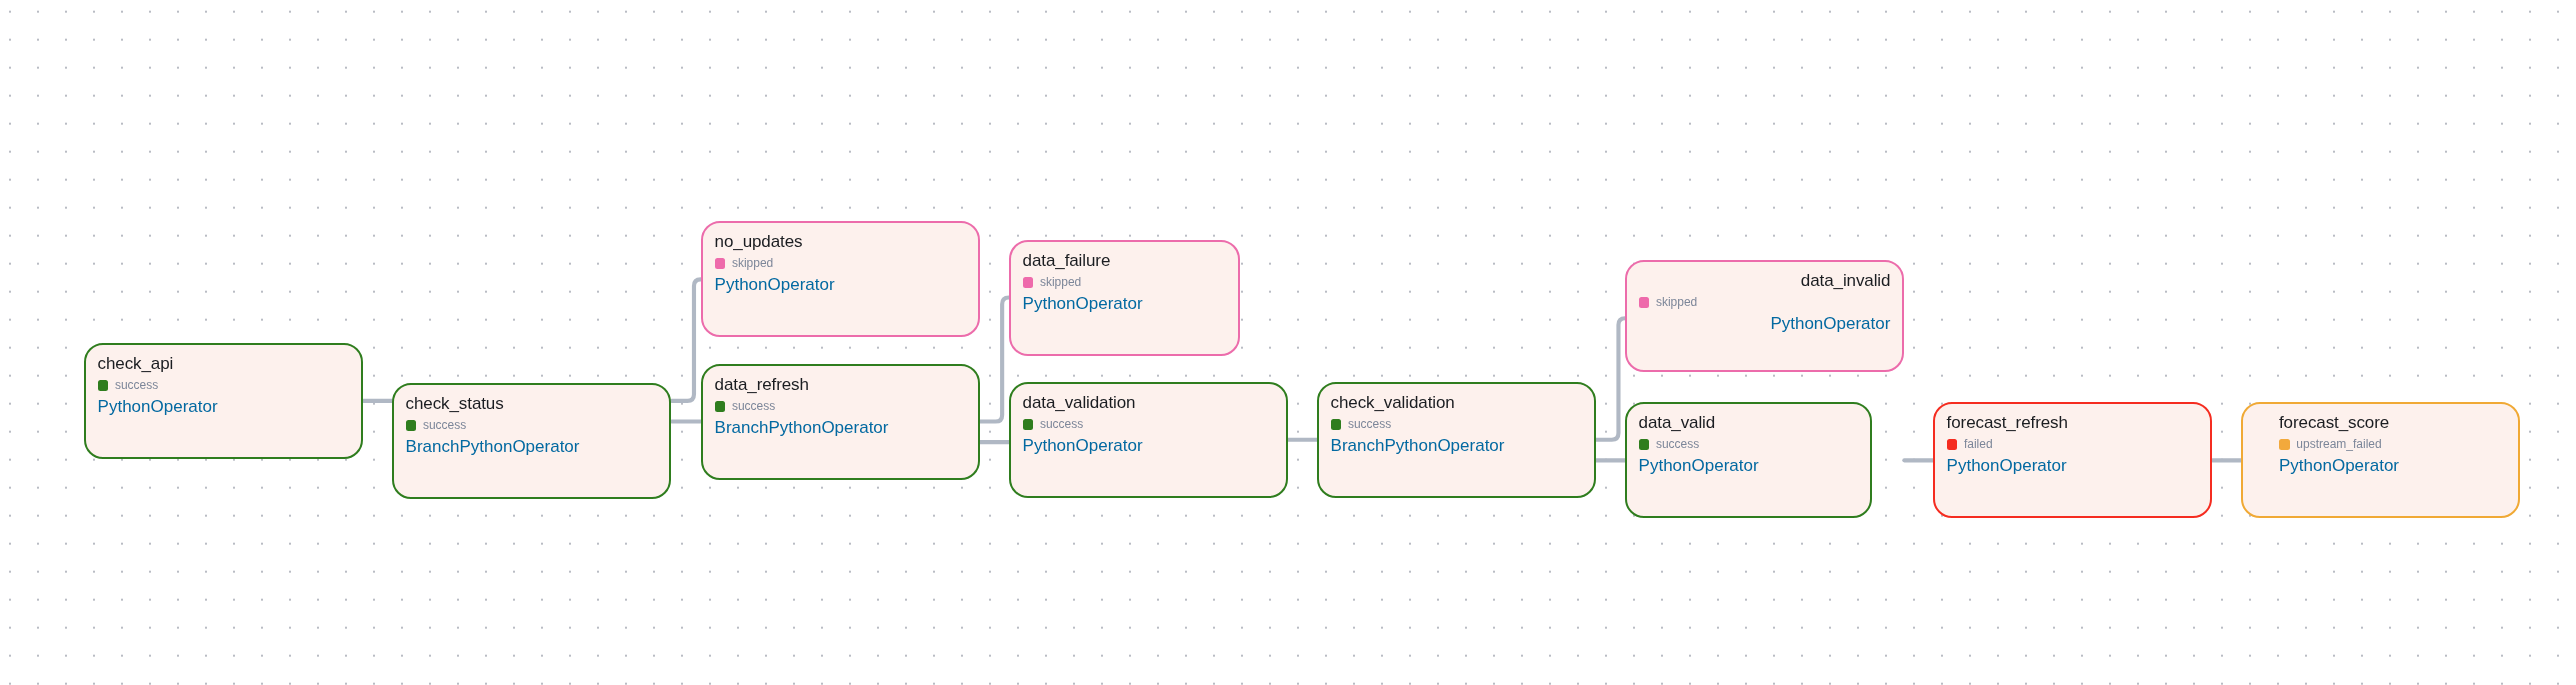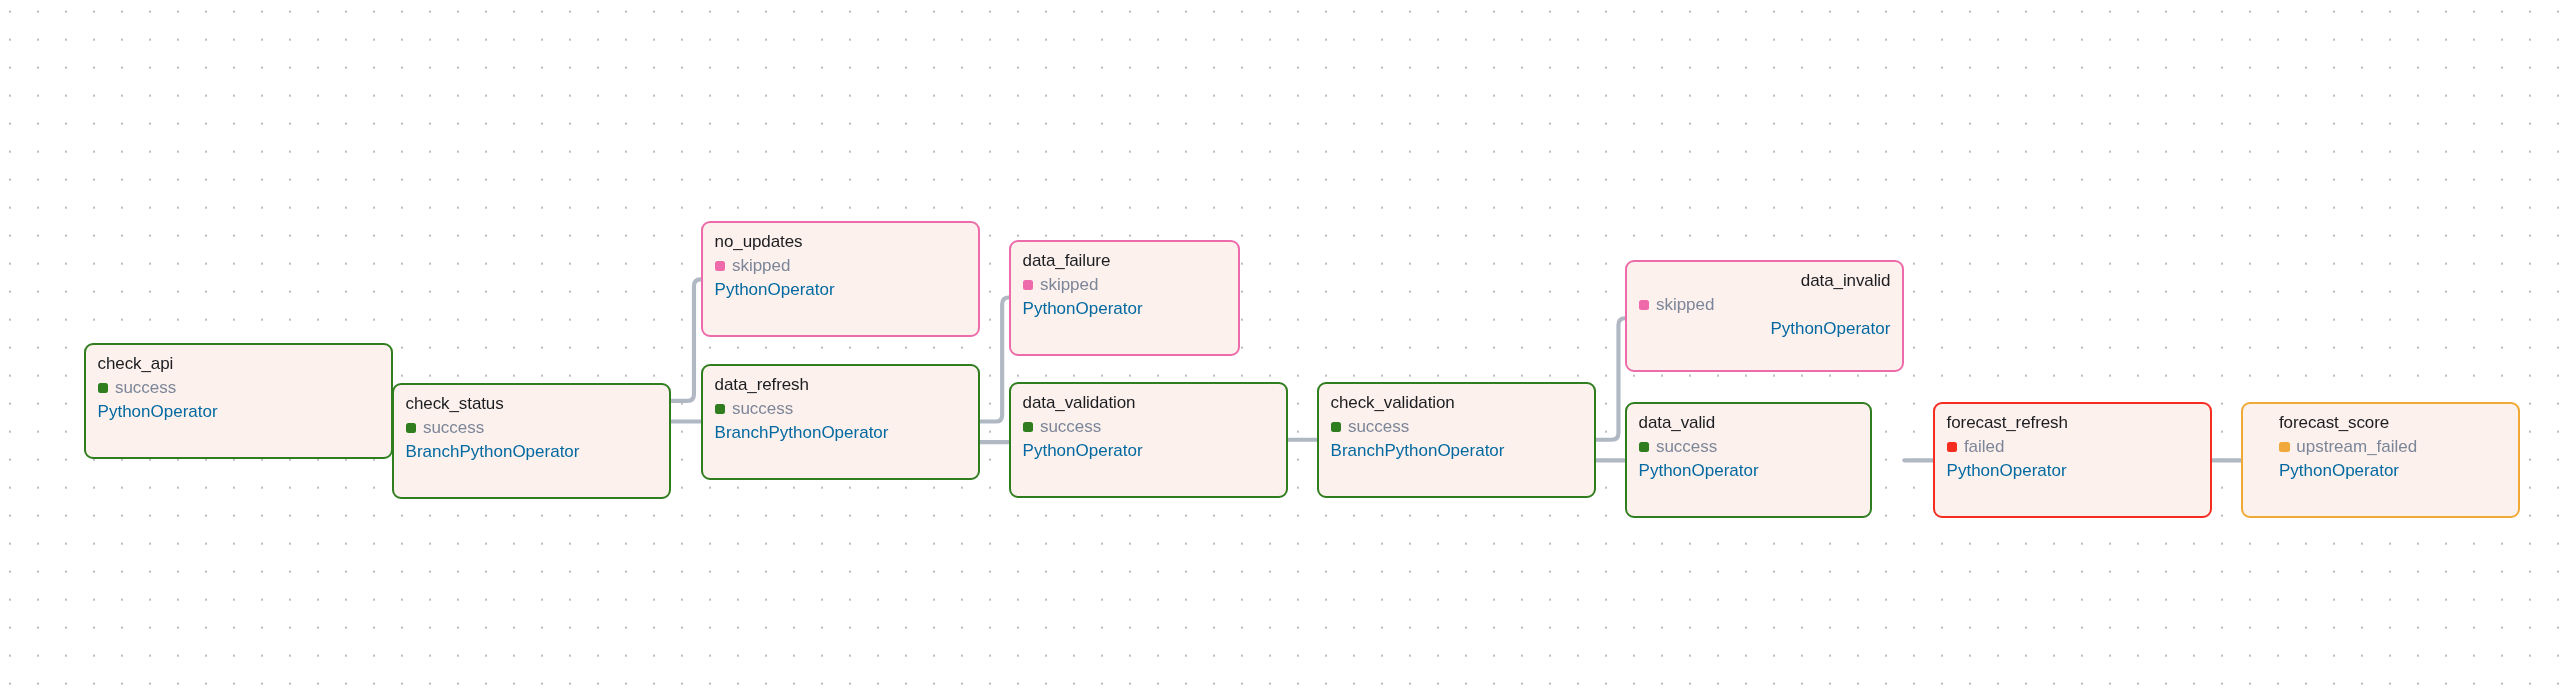--- a/index.html
+++ b/index.html
@@ -38,21 +38,21 @@
     fill: none;
     stroke: #b0b8c4;
     stroke-width: 5;
     stroke-linecap: round;
     stroke-linejoin: round;
   }
 
   .task-node {
     position: absolute;
     box-sizing: border-box;
-    border-radius: 9px;
+    border-radius: 19px;
     border-style: solid;
     border-width: 2.5px;
     background: #fdf1ed;
     padding: 9px 11.6px 0 11.6px;
     overflow: hidden;
   }
 
   .task-node.state-success { border-color: #2f7d1e; }
   .task-node.state-skipped { border-color: #ec6cab; }
   .task-node.state-failed  { border-color: #f52c20; }
@@ -80,21 +80,21 @@
     border-radius: 2.5px;
     flex: 0 0 auto;
     display: block;
   }
   .state-dot.dot-success { background: #2f7d1e; }
   .state-dot.dot-skipped { background: #ee6aab; }
   .state-dot.dot-failed  { background: #f52c20; }
   .state-dot.dot-upstream_failed { background: #f2a93c; }
 
   .state-label {
-    font-size: 17px;
+    font-size: 12px;
     color: #7c8699;
     line-height: 1;
     white-space: nowrap;
   }
 
   .node-operator {
     margin-top: 6.6px;
     font-size: 17px;
     color: #0369a1;
     line-height: 1.1;
@@ -113,21 +113,21 @@
       <path d="M 1186 510 L 1205 510 Q 1213 510 1213 502 L 1213 368 Q 1213 360 1221 360" class="edge-path" stroke="#b0b8c4"></path>
       <path d="M 1186 535 L 1221 535" class="edge-path" stroke="#b0b8c4"></path>
       <path d="M 1559 532 L 1594 532" class="edge-path" stroke="#b0b8c4"></path>
       <path d="M 1932 532 L 1951 532 Q 1959 532 1959 524 L 1959 393 Q 1959 385 1967 385" class="edge-path" stroke="#b0b8c4"></path>
       <path d="M 1932 557 L 1967 557" class="edge-path" stroke="#b0b8c4"></path>
       <path d="M 2305 557 L 2340 557" class="edge-path" stroke="#b0b8c4"></path>
       <path d="M 2678 557 L 2713 557" class="edge-path" stroke="#b0b8c4"></path>
     </svg>
 
   <div id="node-layer">
-      <div class="task-node state-success" style="left: 84px; top: 343px; width: 309px; height: 116px; background: rgb(253, 241, 237);">
+      <div class="task-node state-success" style="left: 84px; top: 343px; width: 279px; height: 116px; background: rgb(253, 241, 237);">
         <div class="node-title">check_api</div>
         <div class="node-state-row">
           <span class="state-dot dot-success"></span>
           <span class="state-label">success</span>
         </div>
         <div class="node-operator">PythonOperator</div>
       </div>
       <div class="task-node state-success" style="left: 392px; top: 343px; width: 279px; height: 116px; background: rgb(253, 241, 237); margin-top: 40px;">
         <div class="node-title">check_status</div>
         <div class="node-state-row">

